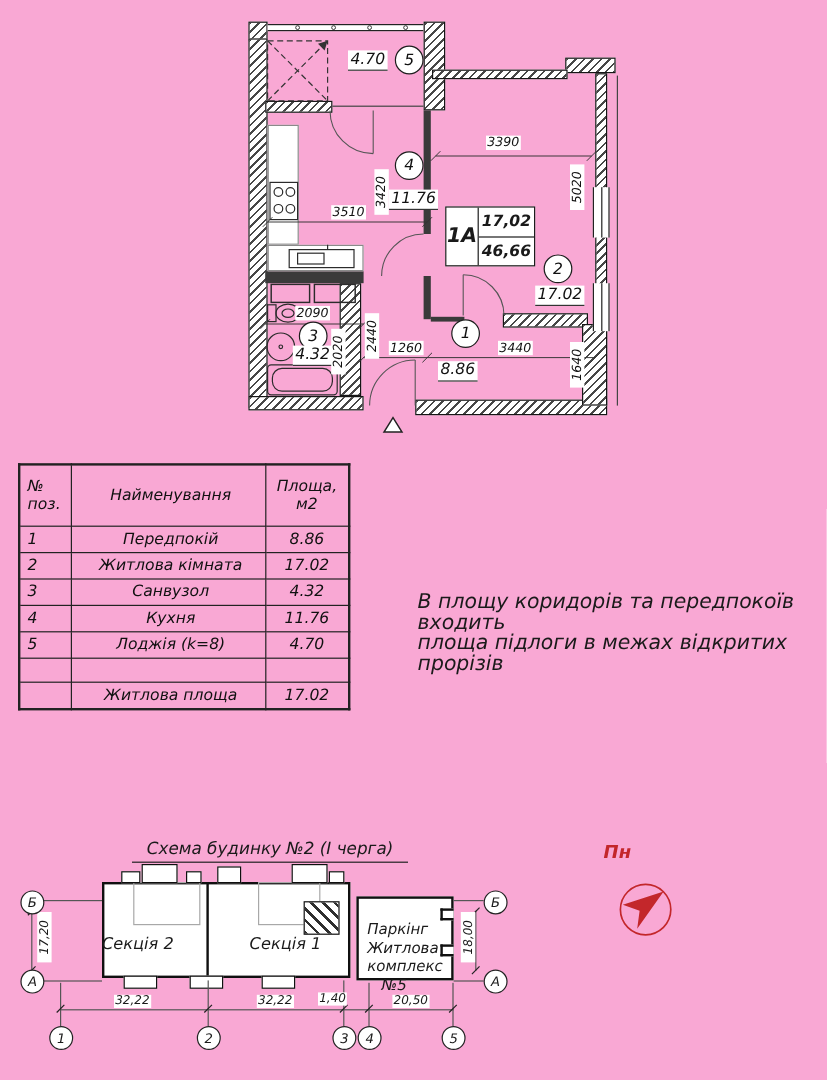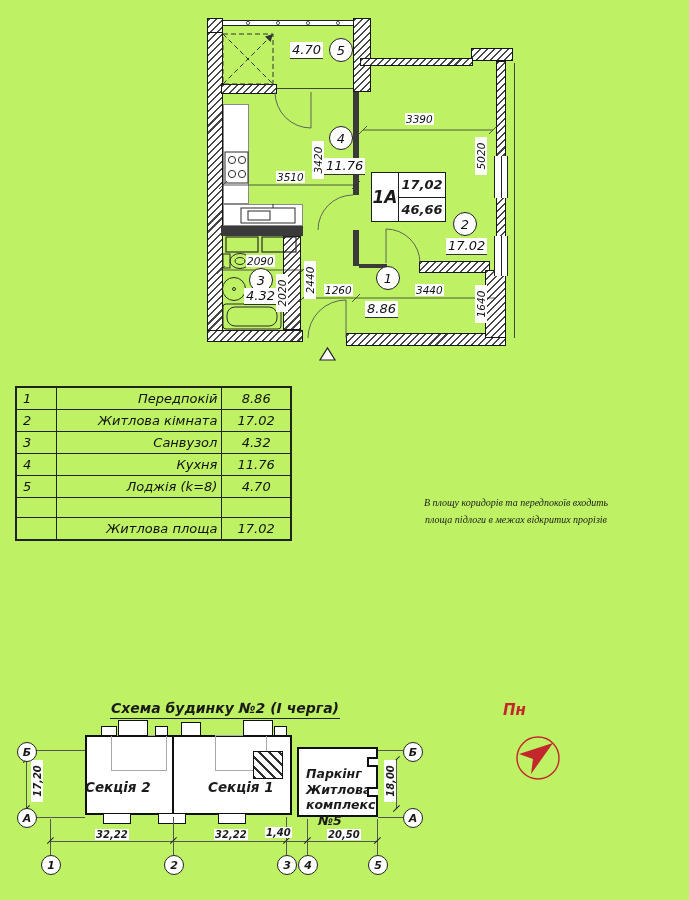--- a/index.html
+++ b/index.html
@@ -1,16 +1,16 @@
 <!DOCTYPE html>
 <html><head>
 <meta charset="utf-8">
 <style>
   html,body{margin:0;padding:0;background:#fff;}
-  .page{position:relative;width:689px;height:900px;background:#bef264;overflow:hidden;
+  .page{position:relative;width:689px;height:900px;background:#f9a8d4;overflow:hidden;
         font-family:"DejaVu Sans",sans-serif;color:#1a1a1a;}
   
   .plan{position:absolute;left:193px;top:8px;width:345px;height:360px;}
   .wallh{position:absolute;background-color:#fff;
          background-image:repeating-linear-gradient(135deg,#474747 0px,#474747 1.5px,rgba(0,0,0,0) 1.5px,rgba(0,0,0,0) 5px);
          border:1px solid #161616;box-sizing:border-box;z-index:1;}
   .walls{position:absolute;background:#3a3a3a;z-index:1;}
   .winh{position:absolute;border-top:1px solid #222;border-bottom:1px solid #222;background:#fff;box-sizing:border-box;z-index:1;}
   .winv{position:absolute;border-left:1px solid #222;border-right:1px solid #222;background:#fff;box-sizing:border-box;z-index:2;}
   .winv::after{content:"";position:absolute;left:50%;top:0;bottom:0;width:1px;background:#222;}
@@ -31,32 +31,32 @@
            font-style:italic;font-size:17px;font-weight:bold;}
   .ub-a{display:flex;align-items:center;justify-content:center;font-style:italic;font-size:13px;font-weight:bold;}
   .ub-a1{border-bottom:1.2px solid #1d1d1d;}
   
   .tbl-title{position:absolute;left:30px;top:365px;width:240px;text-align:center;
              font-style:italic;font-size:15px;}
   table.expl{position:absolute;left:15px;top:386px;width:277px;border-collapse:collapse;
              font-style:italic;font-size:13px;color:#111;}
   table.expl td,table.expl th{border:1px solid #222;padding:1px 4px;font-weight:normal;}
   table.expl .c-num{width:34px;text-align:left;padding-left:6px;}
-  table.expl .c-name{width:170px;text-align:right;padding-left:8px;}
+  table.expl .c-name{width:170px;text-align:center;padding-left:8px;}
   table.expl .c-area{width:65px;text-align:center;}
   table.expl tr.hdr td{height:48px;text-align:center;vertical-align:middle;}
   table.expl tr.hdr td.c-num{text-align:left;}
   table.expl tr.data td{height:19px;}
   table.expl tr.gap td{height:17px;}
   table.expl{border:2px solid #222;}
   
-  .note{position:absolute;left:348px;top:494px;width:336px;text-align:center;
-        font-style:italic;font-size:10px;line-height:17px;font-family:Liberation Serif, serif;}
-  
-  .scheme{position:absolute;left:15px;top:693px;width:430px;height:200px;font-weight:bold;}
+  .note{position:absolute;left:348px;top:494px;width:336px;text-align:left;
+        font-style:italic;font-size:17px;line-height:17px;}
+  
+  .scheme{position:absolute;left:15px;top:693px;width:430px;height:200px;}
   .sch-title{position:absolute;left:95px;top:7px;width:230px;text-align:center;font-style:italic;font-size:14px;
              border-bottom:1px solid #222;padding-bottom:2px;}
   .bld{position:absolute;left:70px;top:42px;width:207px;height:80px;border:2px solid #101010;background:#fff;box-sizing:border-box;}
   .bump{position:absolute;border:1.5px solid #101010;background:#fff;box-sizing:border-box;}
   .faint{position:absolute;border:1px solid #a8a8a8;box-sizing:border-box;}
   .hatchbox{position:absolute;background-color:#fff;
             background-image:repeating-linear-gradient(45deg,#2e2e2e 0 2px,rgba(0,0,0,0) 2px 7px);
             border:1px solid #101010;box-sizing:border-box;}
   .sec-label{position:absolute;font-style:italic;font-size:13.5px;white-space:nowrap;z-index:4;}
   .parking{position:absolute;left:282px;top:54px;width:81px;height:70px;border:2.5px solid #101010;
@@ -208,20 +208,25 @@
     <div class="dim rot" style="left:98px;top:266px;">2440</div>
     <div class="dim" style="left:131px;top:276px;">1260</div>
     <div class="rcirc" style="left:183px;top:258px;">1</div>
     <div class="dim" style="left:222px;top:276px;">3440</div>
     <div class="alabel" style="left:172px;top:293px;">8.86</div>
     <div class="dim rot" style="left:269px;top:290px;">1640</div>
   </div>
 
   <table class="expl">
     <tbody>
+      <tr class="hdr">
+        <td class="c-num">№ поз.</td>
+        <td class="c-name" style="text-align:center;">Найменування</td>
+        <td class="c-area">Площа, м2</td>
+      </tr>
       <tr class="data">
         <td class="c-num">1</td>
         <td class="c-name">Передпокій</td>
         <td class="c-area">8.86</td>
       </tr>
       <tr class="data">
         <td class="c-num">2</td>
         <td class="c-name">Житлова кімната</td>
         <td class="c-area">17.02</td>
       </tr>

